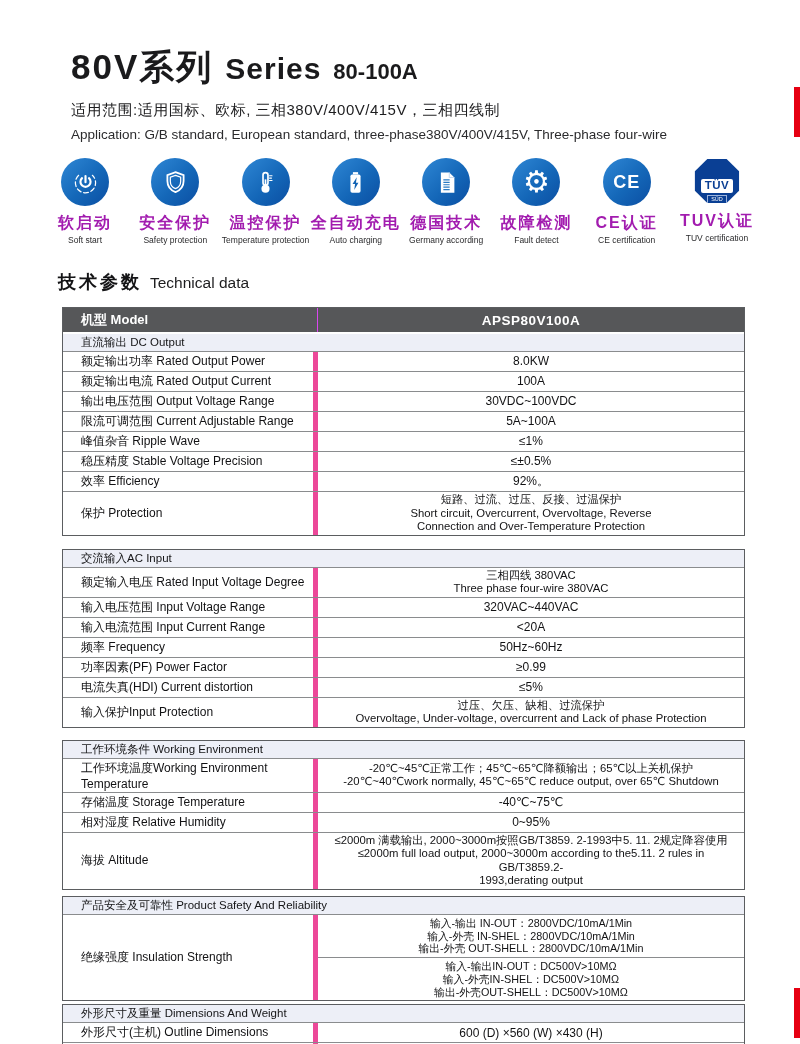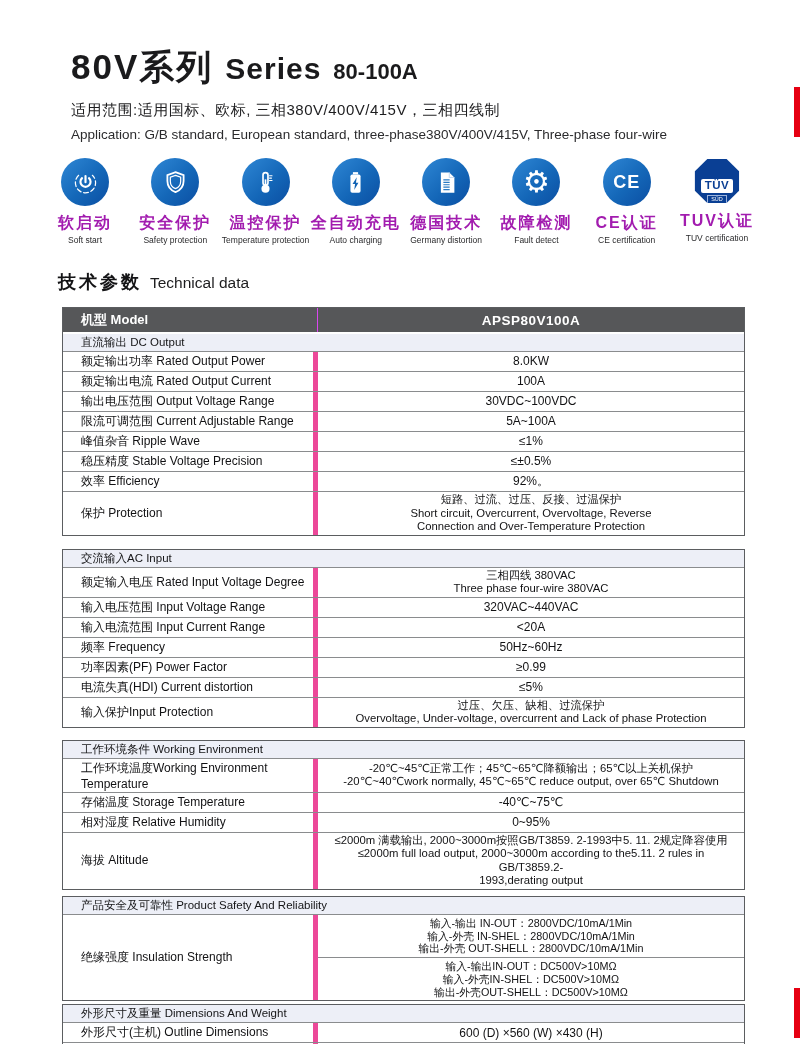--- a/index.html
+++ b/index.html
@@ -136,21 +136,21 @@
         <div class="f-circle">
           <svg viewBox="0 0 24 24" width="27" height="27">
       <path d="M7 3h7.5L19 7.5V21H7z" fill="#fff"></path>
       <path d="M14.5 3v4.5H19" fill="none" stroke="#c9dcf1" stroke-width="1"></path>
       <g stroke="#2a7bc4" stroke-width="1.1">
         <path d="M9.2 9.6h5.6M9.2 11.8h5.6M9.2 14h5.6M9.2 16.2h5.6M9.2 18.4h5.6"></path>
             </g>
           </svg>
         </div>
         <div class="f-zh">德国技术</div>
-        <div class="f-en">Germany distortion</div>
+        <div class="f-en">Germany according</div>
       </div>
       <div class="feature">
         <div class="f-circle">
           <span class="gear-glyph">⚙</span>
         </div>
         <div class="f-zh">故障检测</div>
         <div class="f-en">Fault detect</div>
       </div>
       <div class="feature">
         <div class="f-circle">

